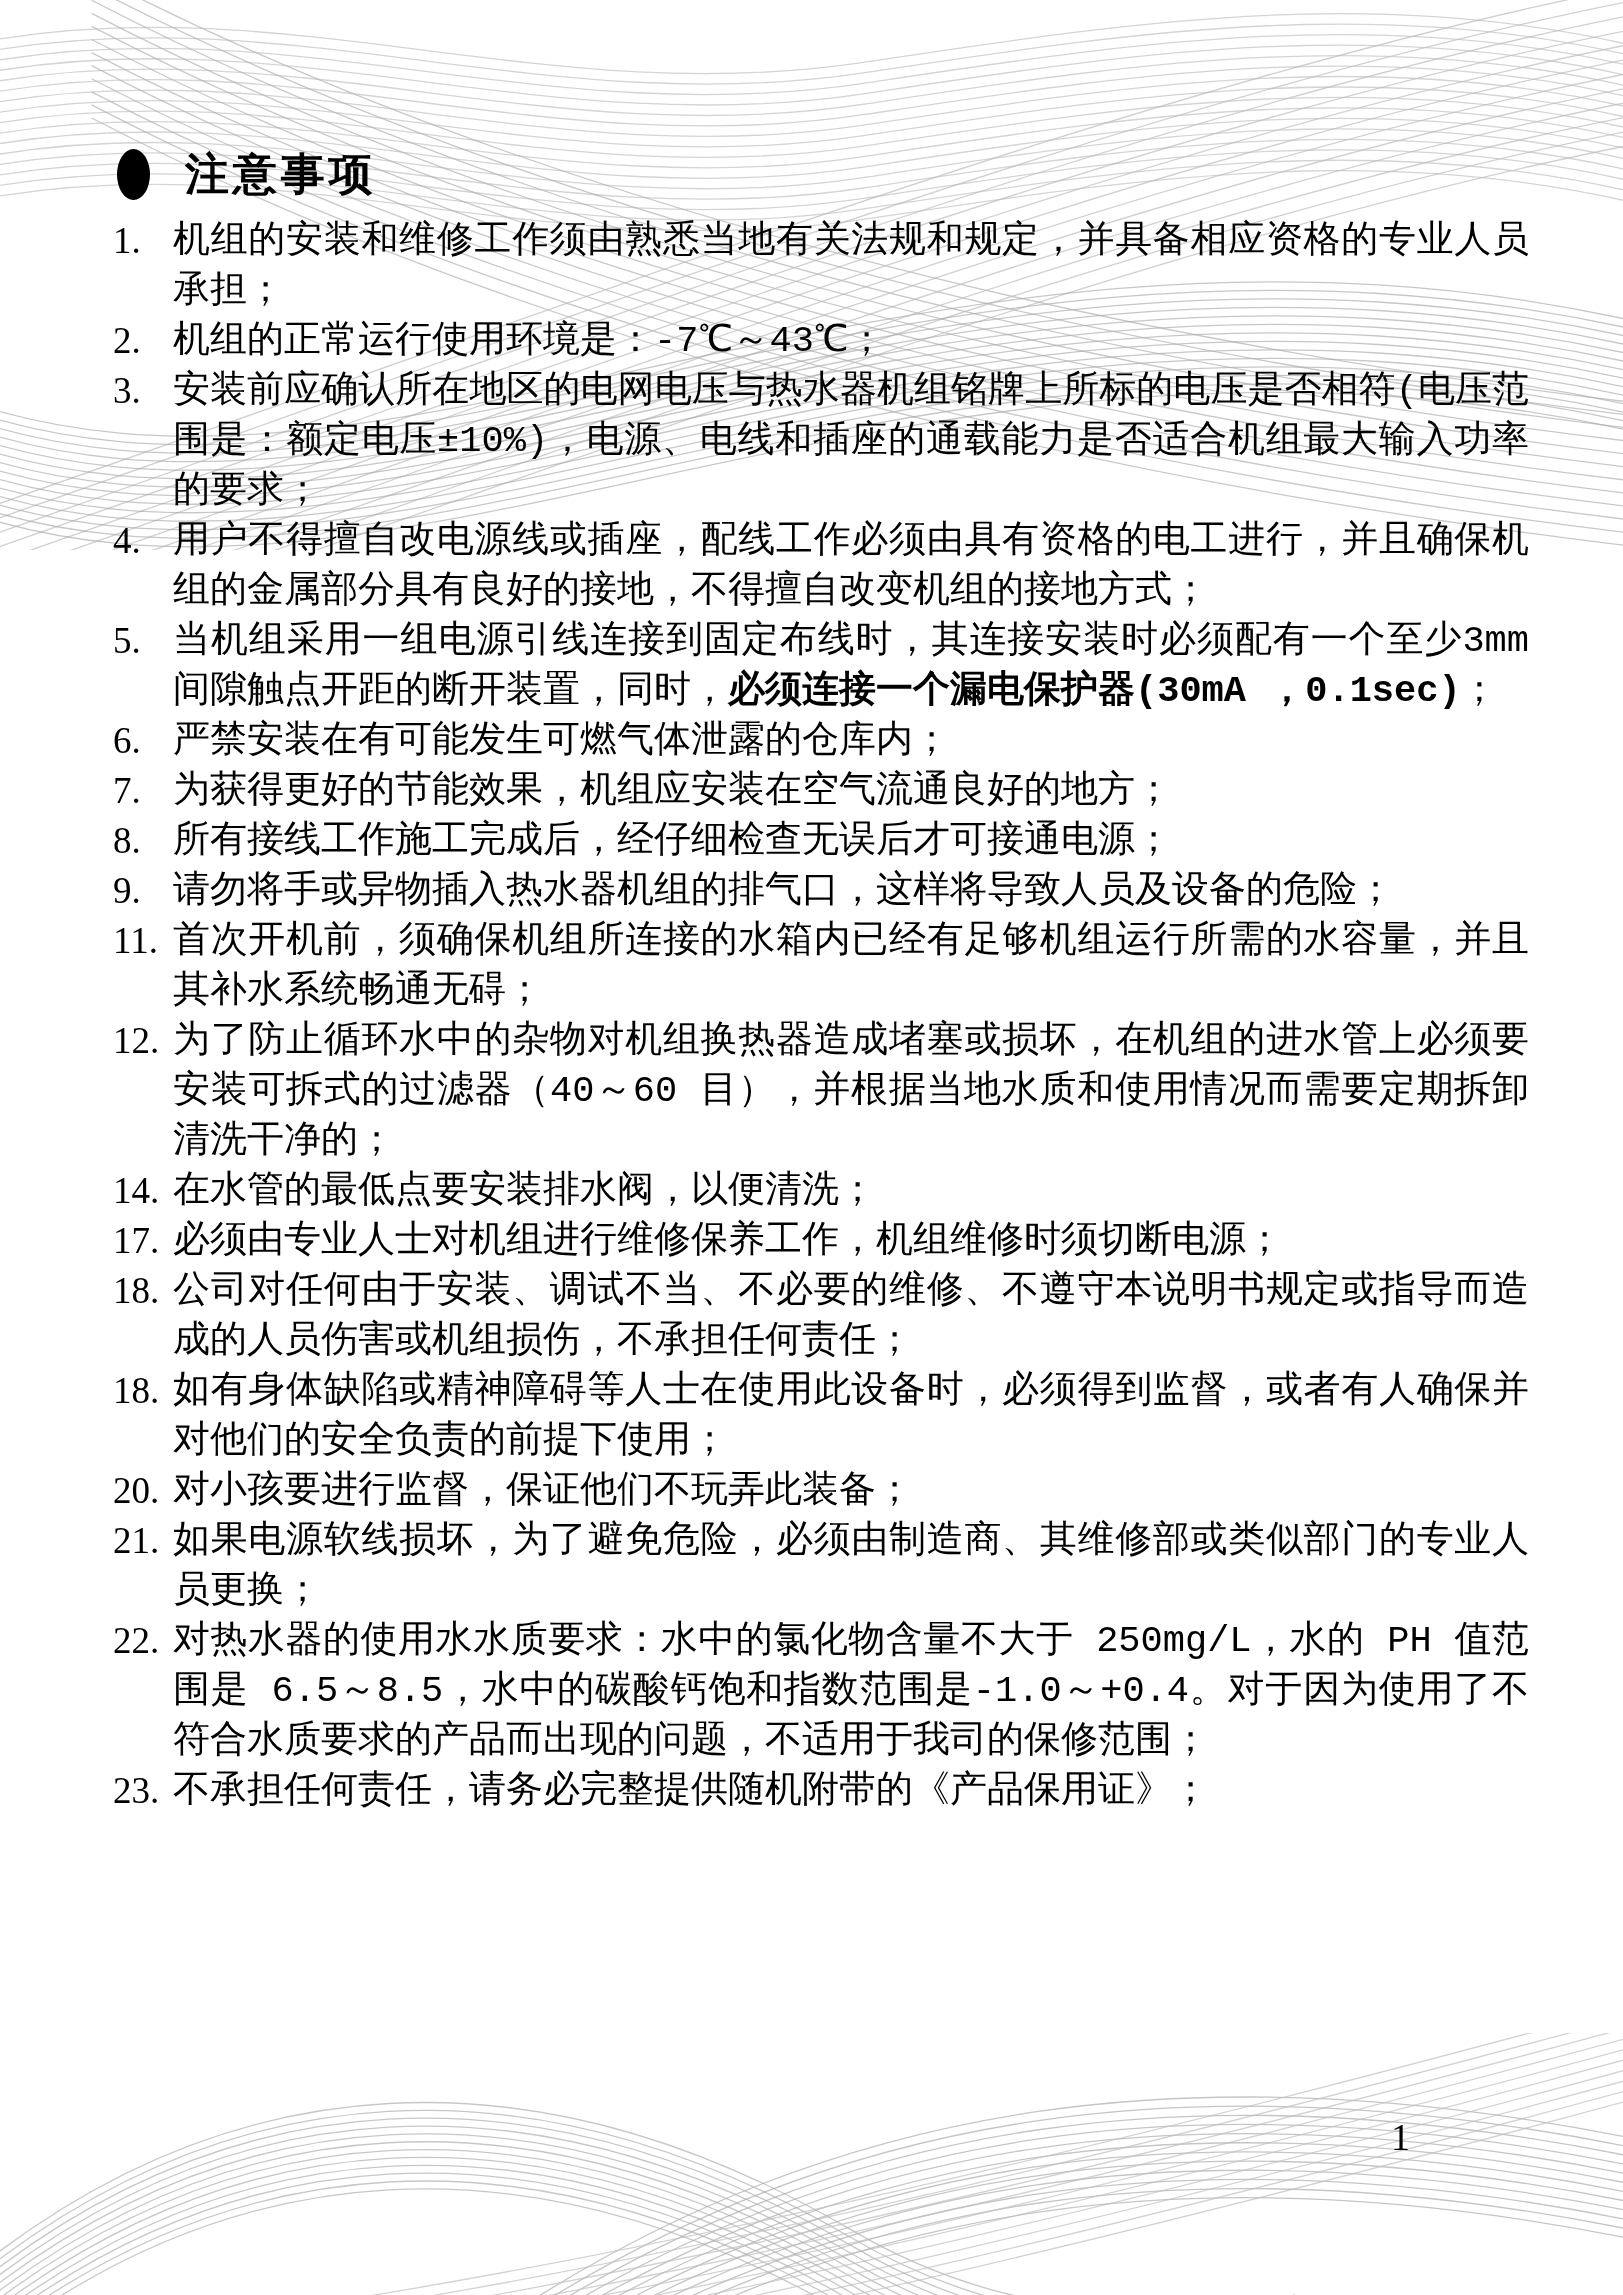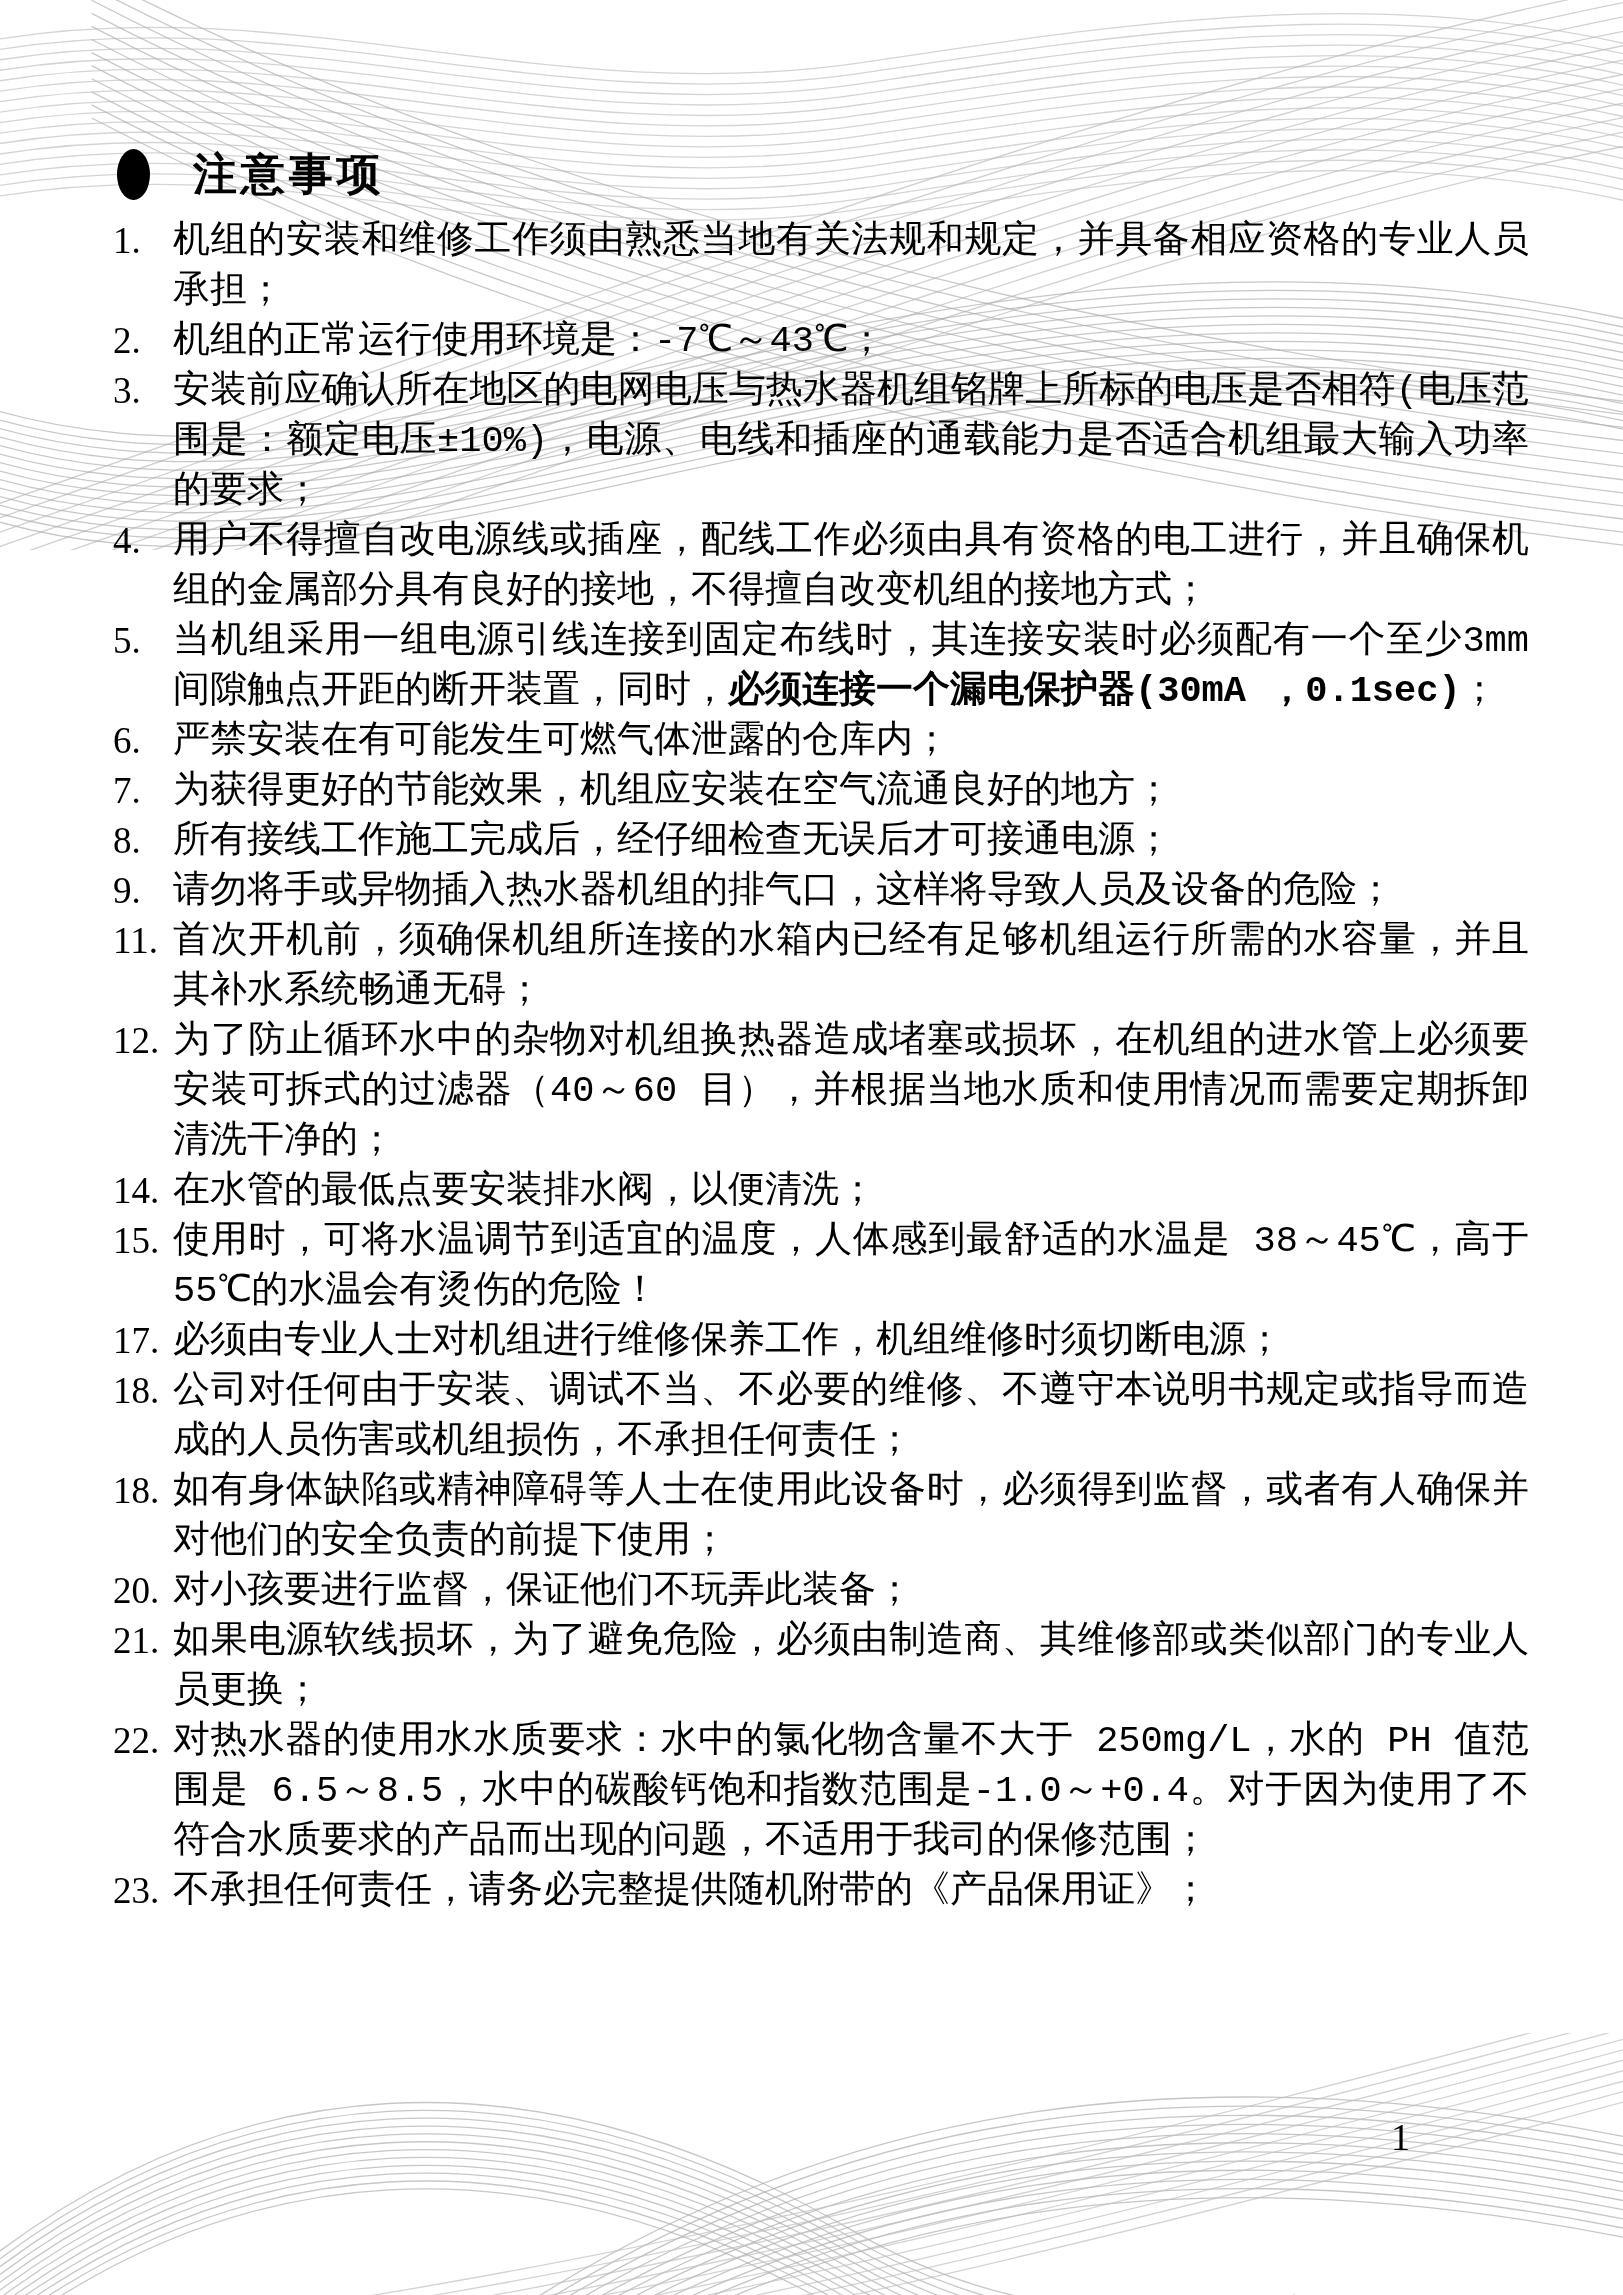--- a/index.html
+++ b/index.html
@@ -13,21 +13,21 @@
   }
   .wave { position: absolute; left: 0; pointer-events: none; }
   #top-waves { top: 0; }
   #bottom-waves { bottom: 0; }
 
   .content {
     position: absolute;
     left: 113px; top: 149px;
     width: 1416px;
   }
-  .heading { display: flex; align-items: center; margin: 0 0 15.7px 3.9px; gap: 8px; }
+  .heading { display: flex; align-items: center; margin: 0 0 15.7px 3.9px; }
   .bullet {
     width: 33px; height: 51px;
     background: #000;
     border-radius: 50%;
     flex: 0 0 33px;
   }
   .heading-title {
     margin-left: 35px;
     font-size: 44px;
     font-weight: bold;
@@ -215,24 +215,20 @@
   </li>
       <li class="notice-row">
     <span class="notice-num">12.</span>
     <span class="notice-text"><span>为了防止循环水中的杂物对机组换热器造成堵塞或损坏，在机组的进水管上必须要安装可拆式的过滤器（40～60 目），并根据当地水质和使用情况而需要定期拆卸清洗干净的；</span></span>
   </li>
       <li class="notice-row">
     <span class="notice-num">14.</span>
     <span class="notice-text"><span>在水管的最低点要安装排水阀，以便清洗；</span></span>
   </li>
       <li class="notice-row">
-    <span class="notice-num">15.</span>
-    <span class="notice-text"><span>使用时，可将水温调节到适宜的温度，人体感到最舒适的水温是 38～45℃，高于 55℃的水温会有烫伤的危险！</span></span>
-  </li>
-      <li class="notice-row">
     <span class="notice-num">17.</span>
     <span class="notice-text"><span>必须由专业人士对机组进行维修保养工作，机组维修时须切断电源；</span></span>
   </li>
       <li class="notice-row">
     <span class="notice-num">18.</span>
     <span class="notice-text"><span>公司对任何由于安装、调试不当、不必要的维修、不遵守本说明书规定或指导而造成的人员伤害或机组损伤，不承担任何责任；</span></span>
   </li>
       <li class="notice-row">
     <span class="notice-num">18.</span>
     <span class="notice-text"><span>如有身体缺陷或精神障碍等人士在使用此设备时，必须得到监督，或者有人确保并对他们的安全负责的前提下使用；</span></span>

